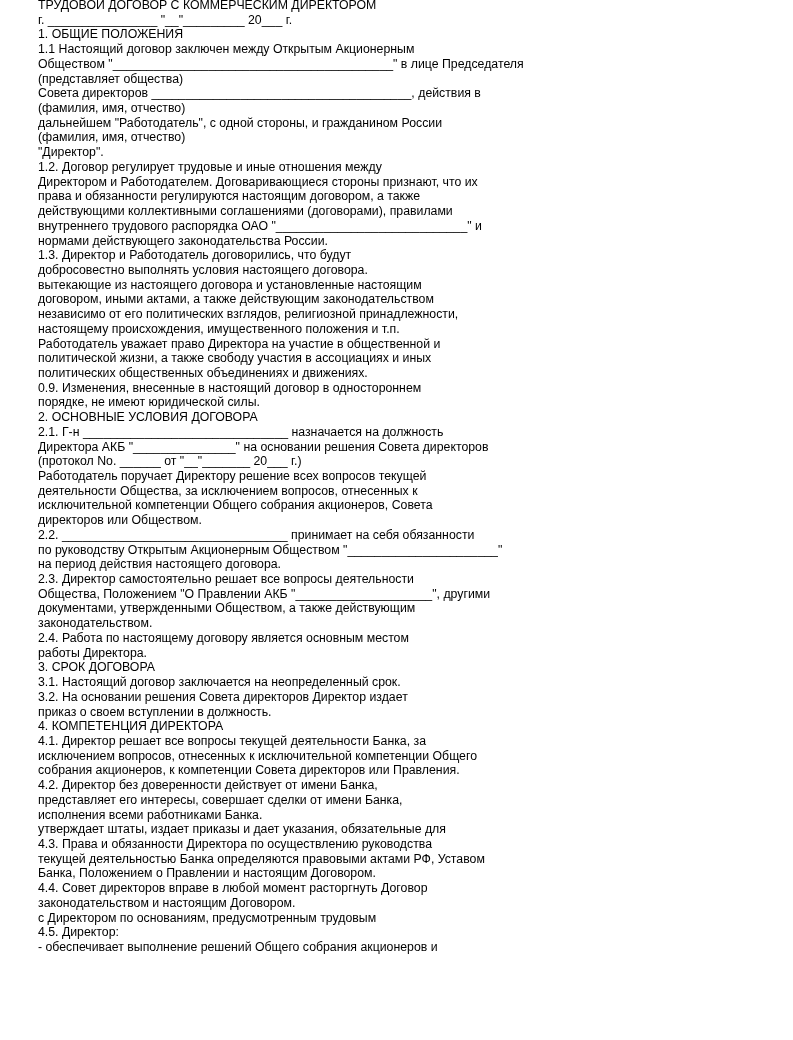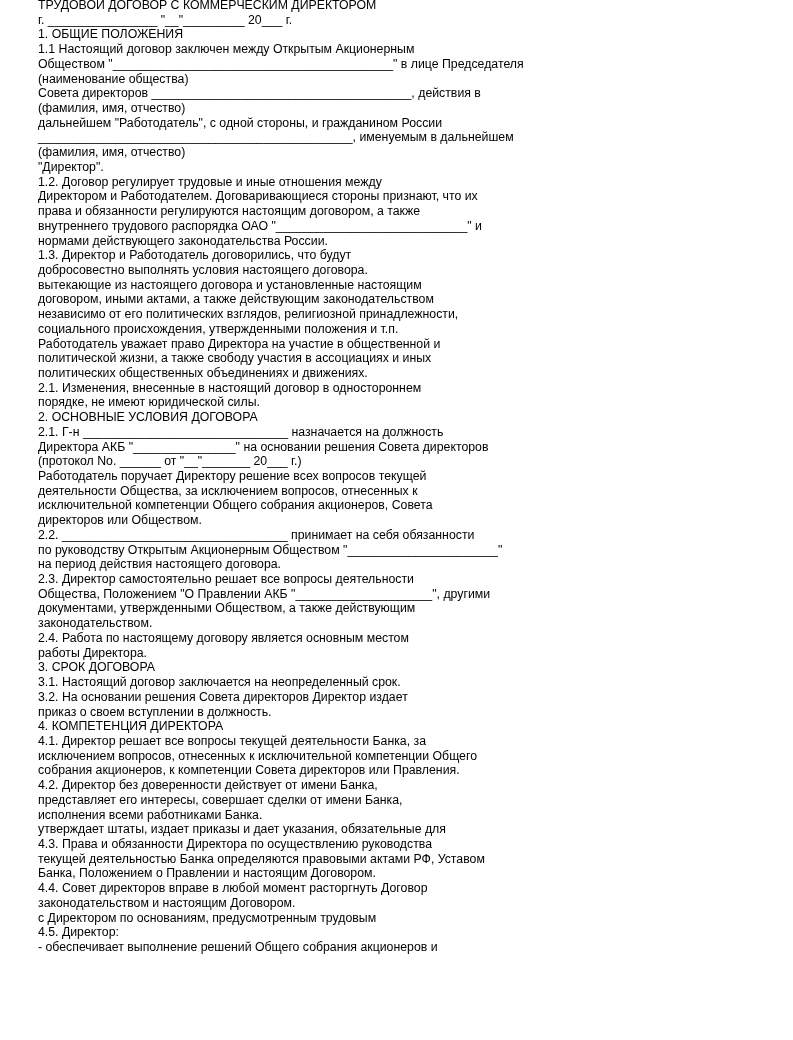--- a/index.html
+++ b/index.html
@@ -43,42 +43,42 @@
 </head>
 <body>
 
 <div id="document-page">
   <div id="document-body">
       <div class="doc-line">ТРУДОВОЙ ДОГОВОР С КОММЕРЧЕСКИМ ДИРЕКТОРОМ</div>
       <div class="doc-line">г. ________________ "__"_________ 20___ г.</div>
       <div class="doc-line">1. ОБЩИЕ ПОЛОЖЕНИЯ</div>
       <div class="doc-line">1.1 Настоящий договор заключен между Открытым Акционерным</div>
       <div class="doc-line">Обществом "_________________________________________" в лице Председателя</div>
-      <div class="doc-line">(наименование общества)</div>
+      <div class="doc-line">(представляет общества)</div>
       <div class="doc-line">Совета директоров ______________________________________, действия в</div>
       <div class="doc-line">(фамилия, имя, отчество)</div>
       <div class="doc-line">дальнейшем "Работодатель", с одной стороны, и гражданином России</div>
-      <div class="doc-line">______________________________________________, именуемым в дальнейшем</div>
       <div class="doc-line">(фамилия, имя, отчество)</div>
       <div class="doc-line">"Директор".</div>
       <div class="doc-line">1.2. Договор регулирует трудовые и иные отношения между</div>
       <div class="doc-line">Директором и Работодателем. Договаривающиеся стороны признают, что их</div>
       <div class="doc-line">права и обязанности регулируются настоящим договором, а также</div>
+      <div class="doc-line">действующими коллективными соглашениями (договорами), правилами</div>
       <div class="doc-line">внутреннего трудового распорядка ОАО "____________________________" и</div>
       <div class="doc-line">нормами действующего законодательства России.</div>
       <div class="doc-line">1.3. Директор и Работодатель договорились, что будут</div>
       <div class="doc-line">добросовестно выполнять условия настоящего договора.</div>
       <div class="doc-line">вытекающие из настоящего договора и установленные настоящим</div>
       <div class="doc-line">договором, иными актами, а также действующим законодательством</div>
       <div class="doc-line">независимо от его политических взглядов, религиозной принадлежности,</div>
-      <div class="doc-line">социального происхождения, утвержденными положения и т.п.</div>
+      <div class="doc-line">настоящему происхождения, имущественного положения и т.п.</div>
       <div class="doc-line">Работодатель уважает право Директора на участие в общественной и</div>
       <div class="doc-line">политической жизни, а также свободу участия в ассоциациях и иных</div>
       <div class="doc-line">политических общественных объединениях и движениях.</div>
-      <div class="doc-line">2.1. Изменения, внесенные в настоящий договор в одностороннем</div>
+      <div class="doc-line">0.9. Изменения, внесенные в настоящий договор в одностороннем</div>
       <div class="doc-line">порядке, не имеют юридической силы.</div>
       <div class="doc-line">2. ОСНОВНЫЕ УСЛОВИЯ ДОГОВОРА</div>
       <div class="doc-line">2.1. Г-н ______________________________ назначается на должность</div>
       <div class="doc-line">Директора АКБ "_______________" на основании решения Совета директоров</div>
       <div class="doc-line">(протокол No. ______ от "__"_______ 20___ г.)</div>
       <div class="doc-line">Работодатель поручает Директору решение всех вопросов текущей</div>
       <div class="doc-line">деятельности Общества, за исключением вопросов, отнесенных к</div>
       <div class="doc-line">исключительной компетенции Общего собрания акционеров, Совета</div>
       <div class="doc-line">директоров или Обществом.</div>
       <div class="doc-line">2.2. _________________________________ принимает на себя обязанности</div>

